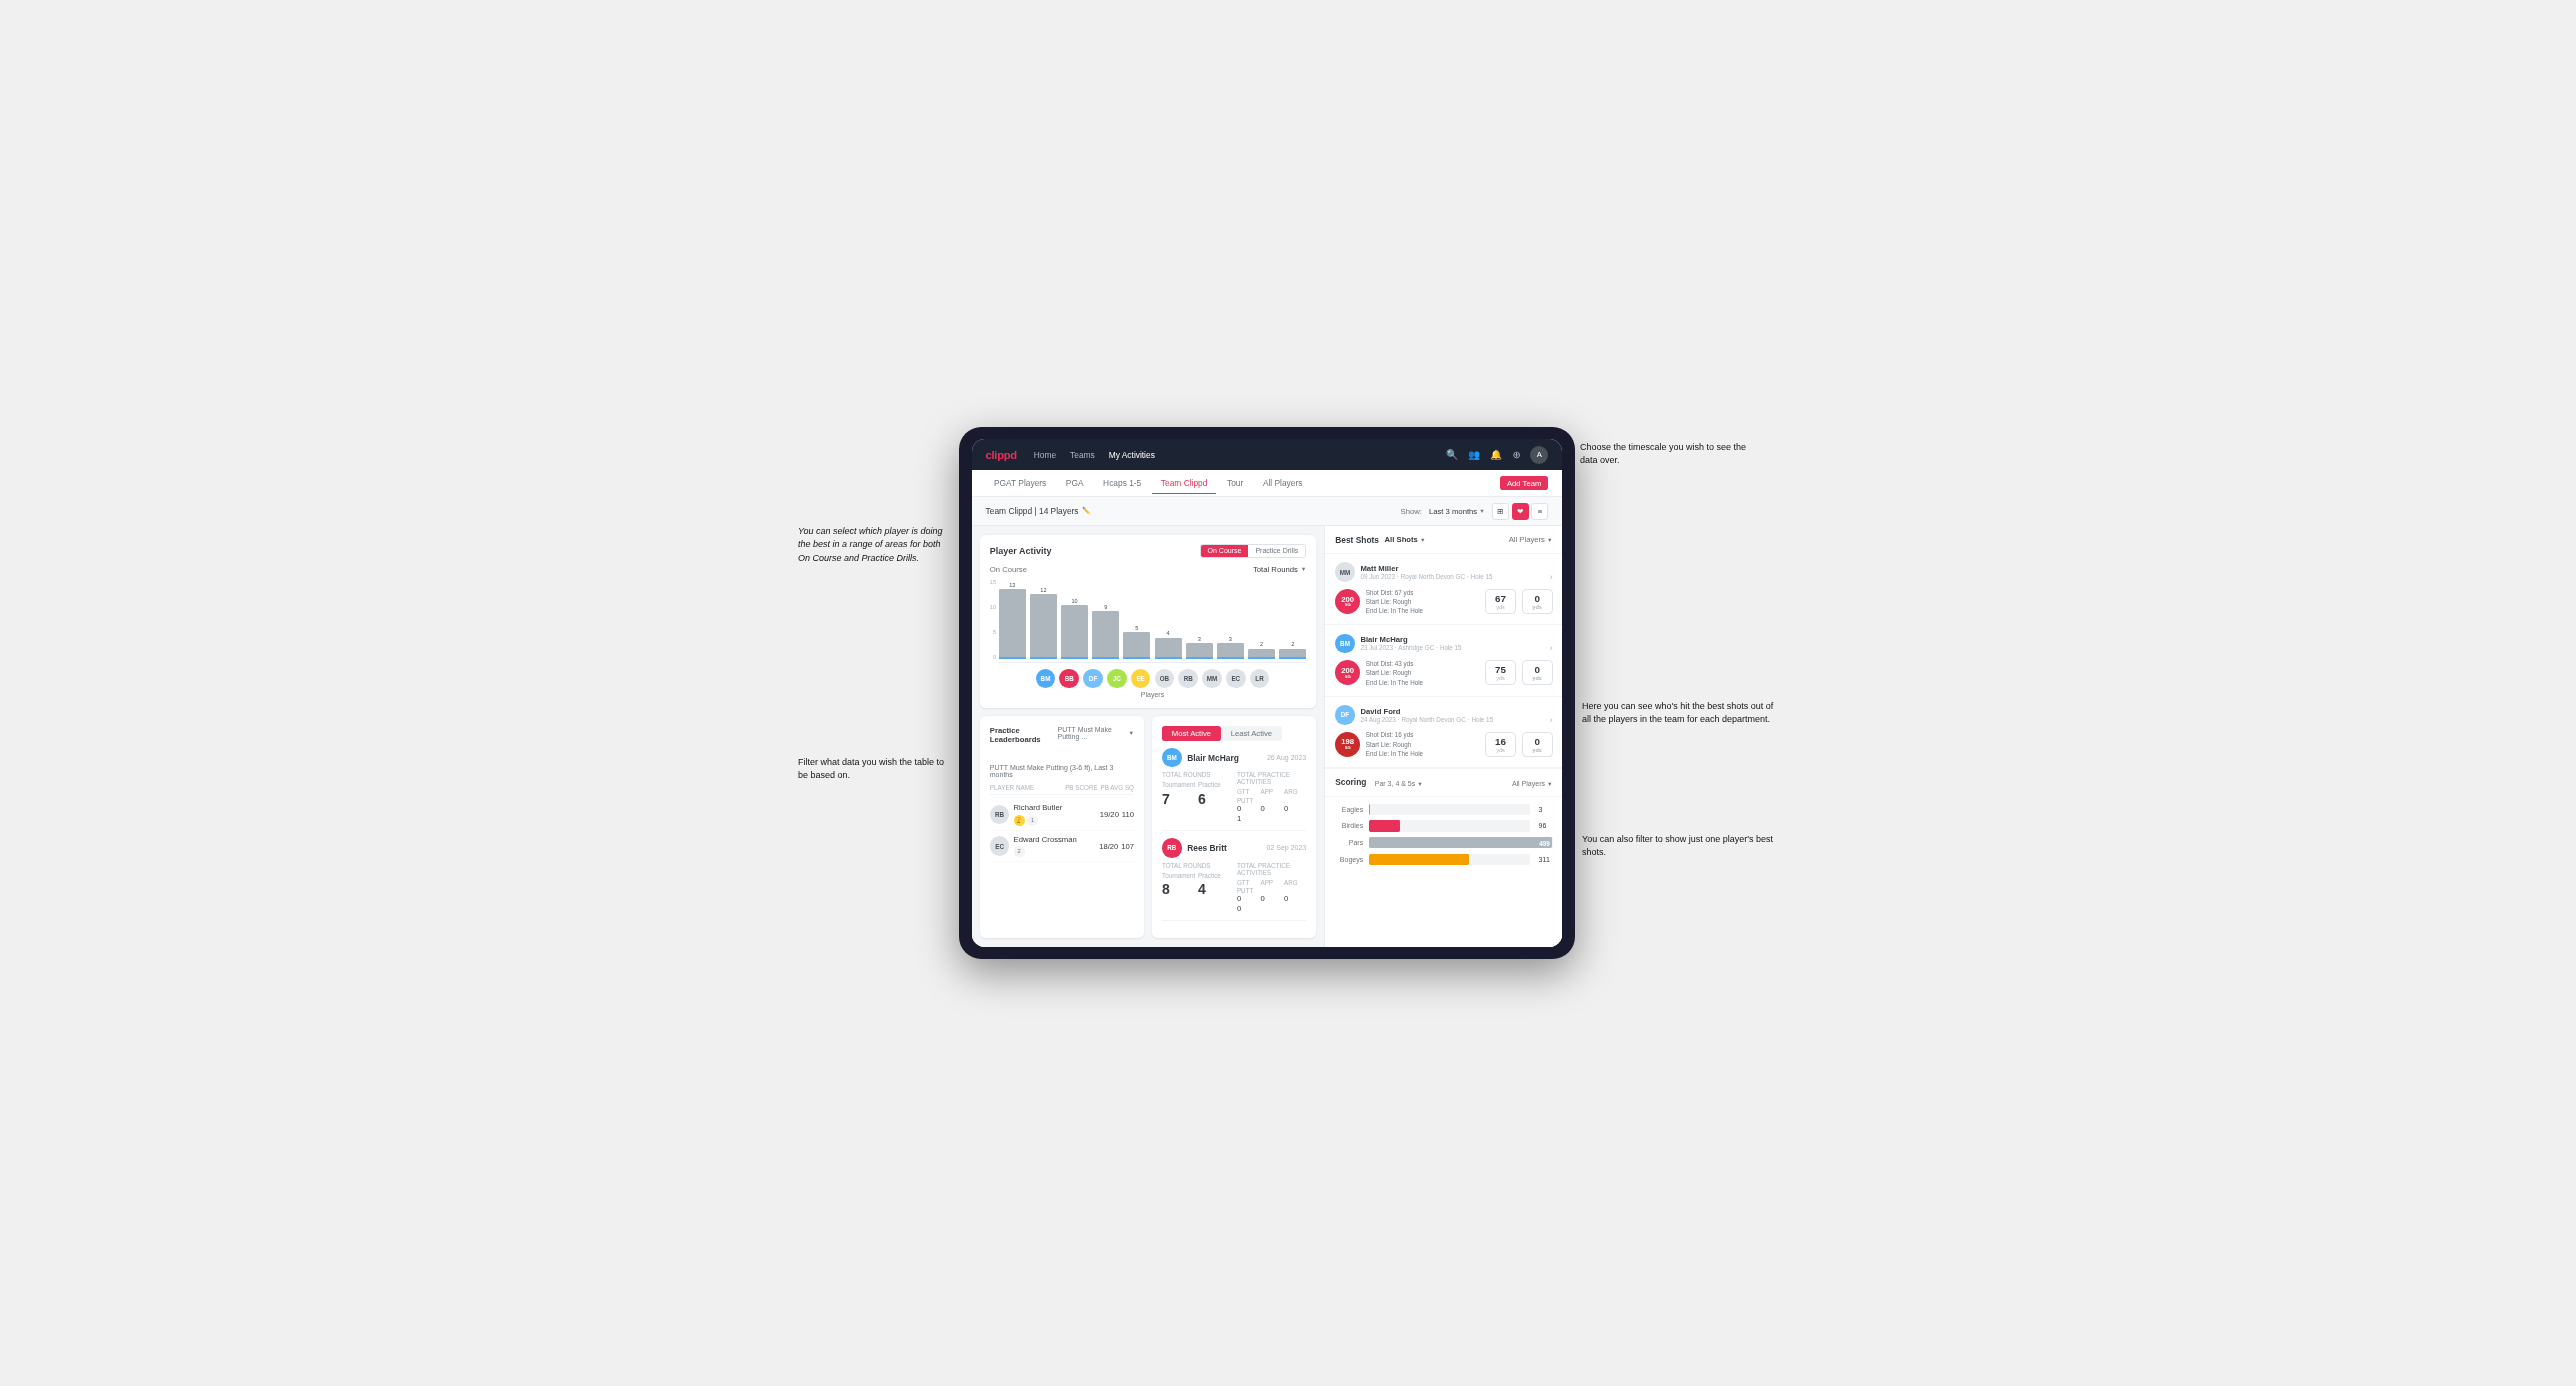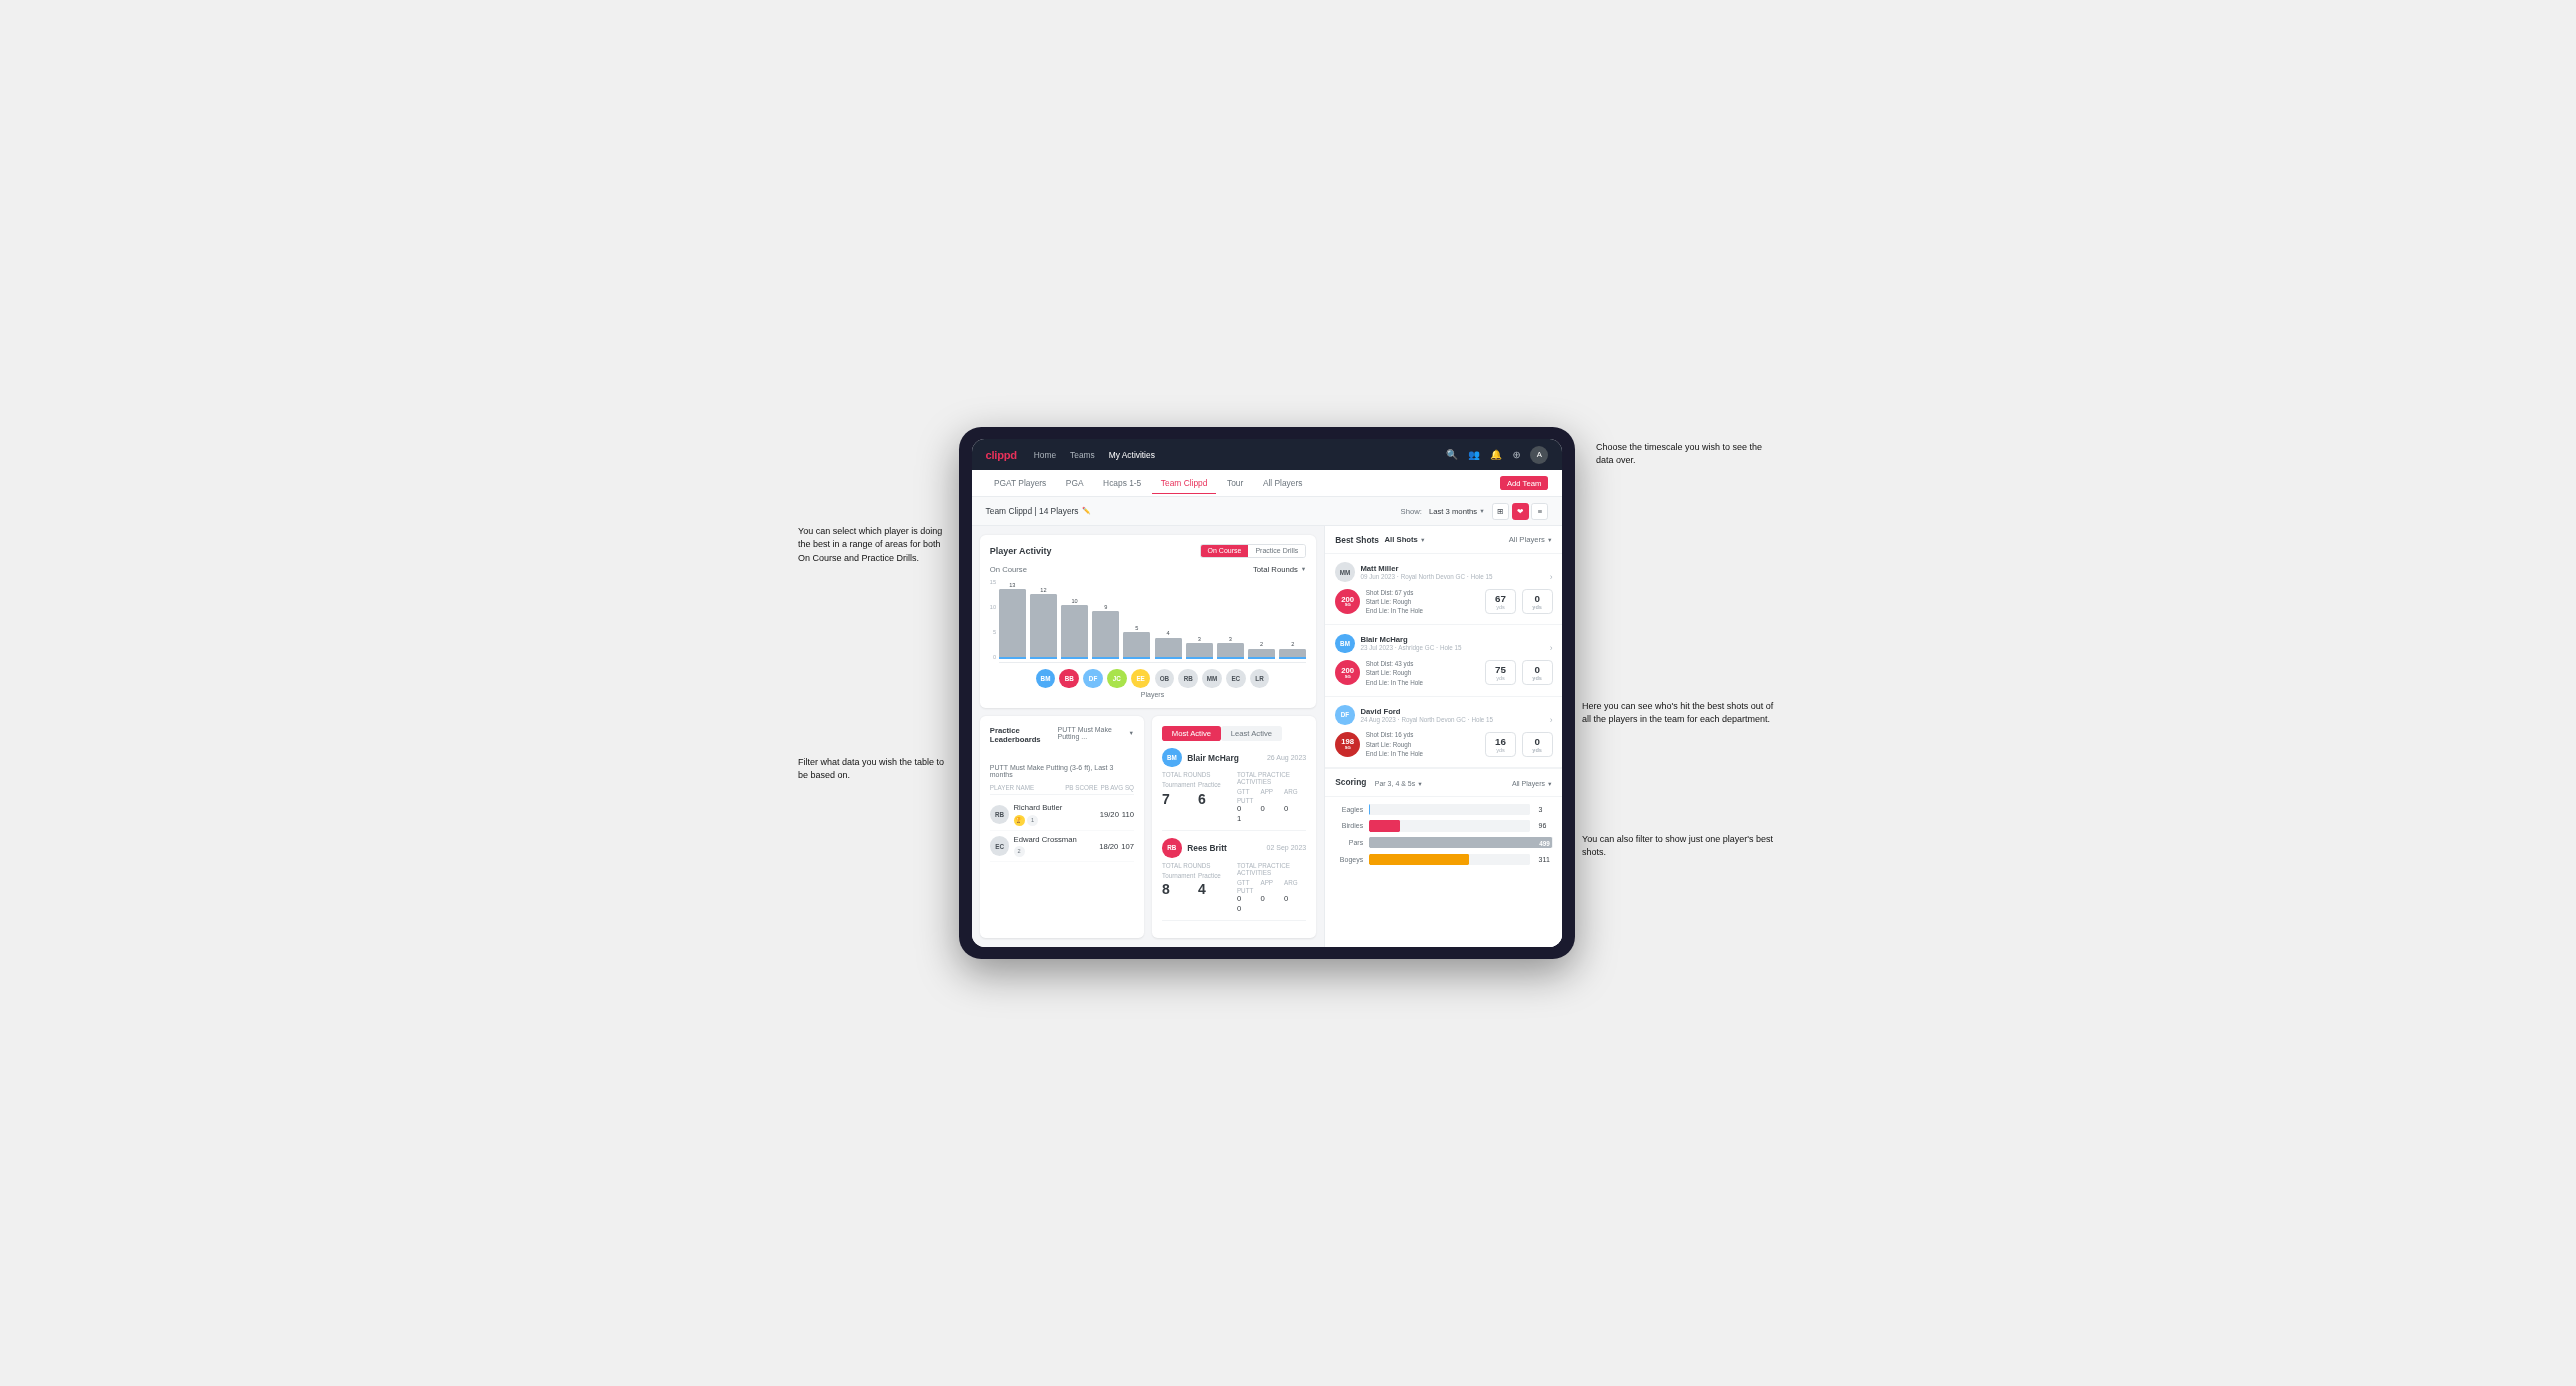--- a/index.html
+++ b/index.html
@@ -22,28 +22,29 @@
     
     .annotation {
       position: absolute;
       font-size: 9px;
       color: #111;
       line-height: 1.5;
       max-width: 154px;
     }
     .annotation-top-right {
       top: 14px;
-      right: 0;
+      right: 16px;
       text-align: left;
       max-width: 182px;
     }
     .annotation-left-top {
       left: 0;
       top: 98px;
       max-width: 154px;
+      font-style: italic;
     }
     .annotation-left-bottom {
       left: 0;
       top: 329px;
       max-width: 154px;
     }
     .annotation-right-middle {
       right: 0;
       top: 273px;
       max-width: 196px;

